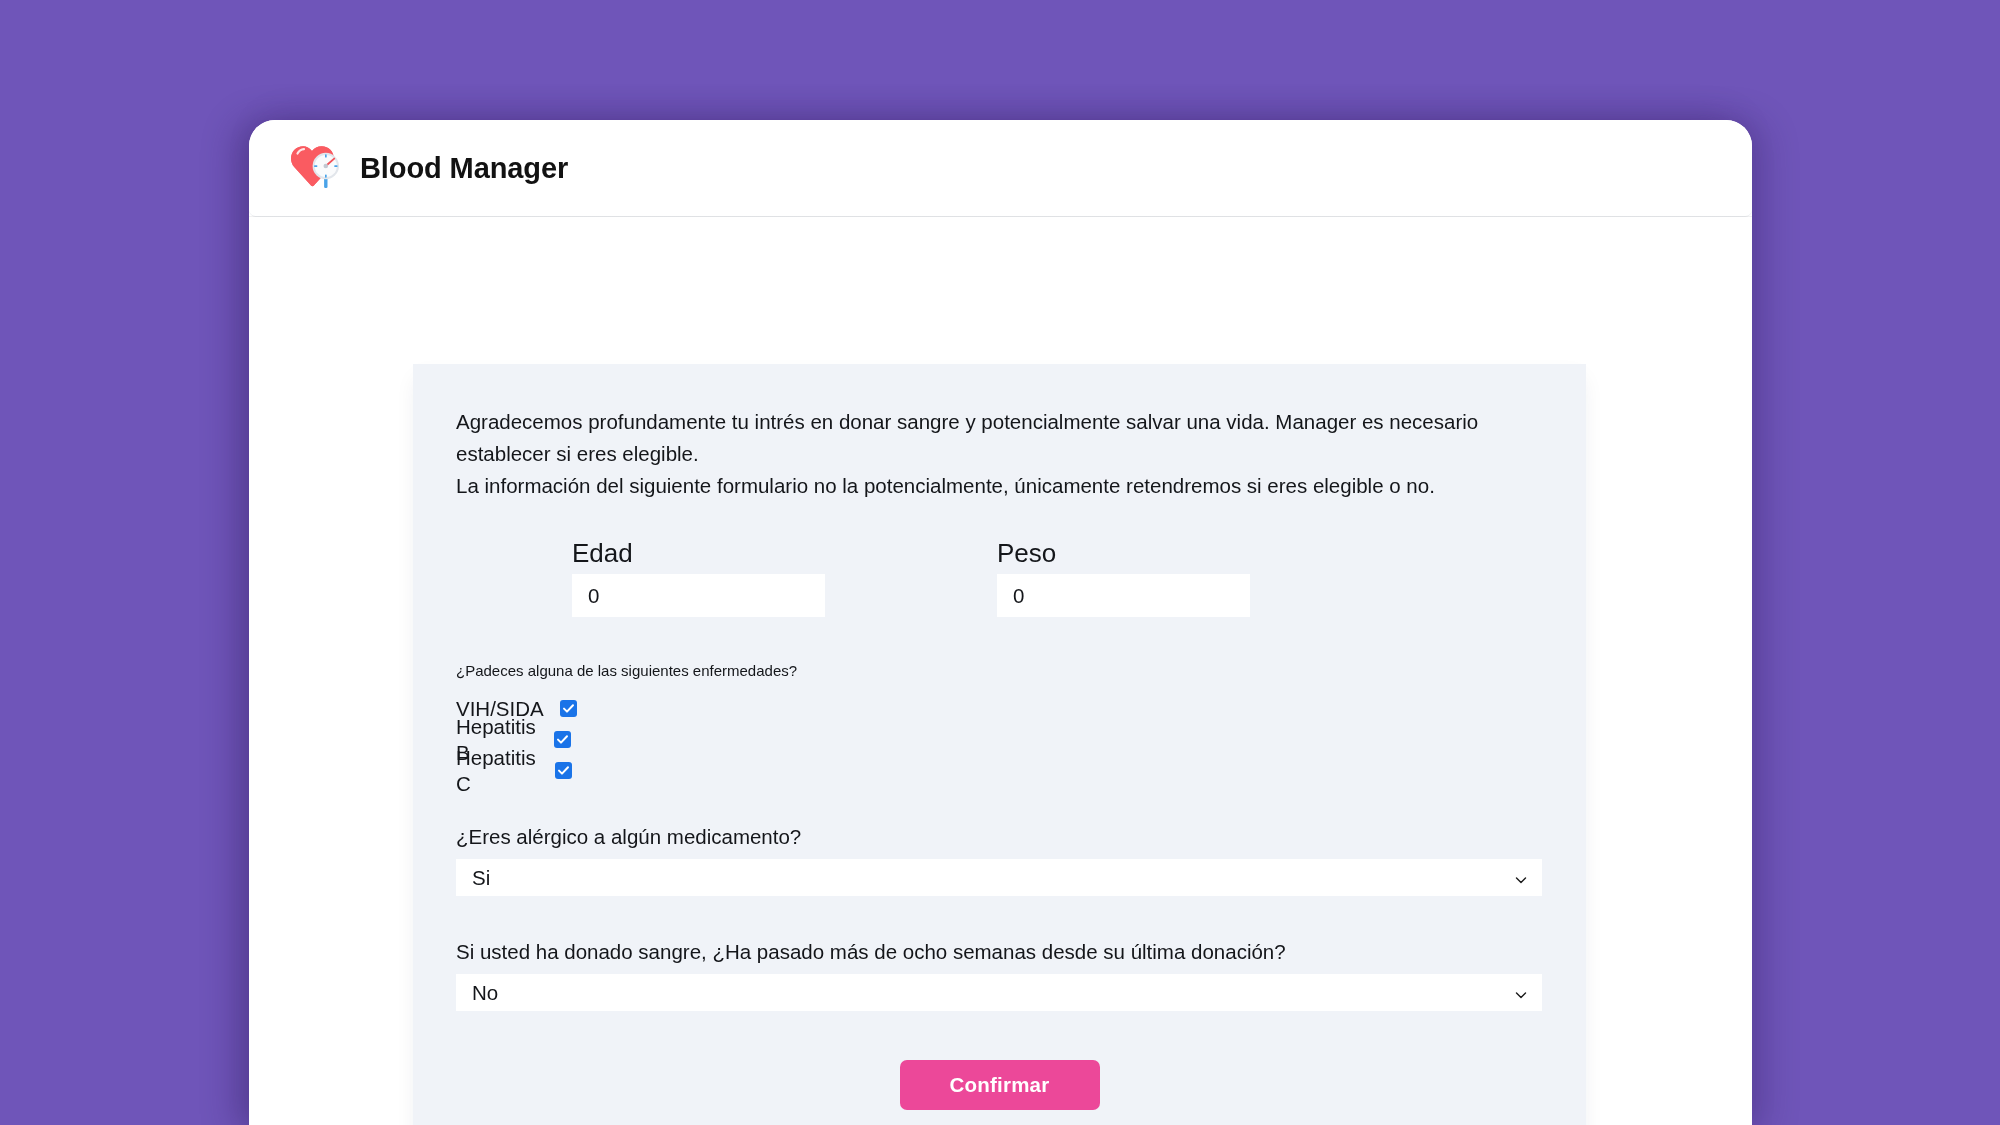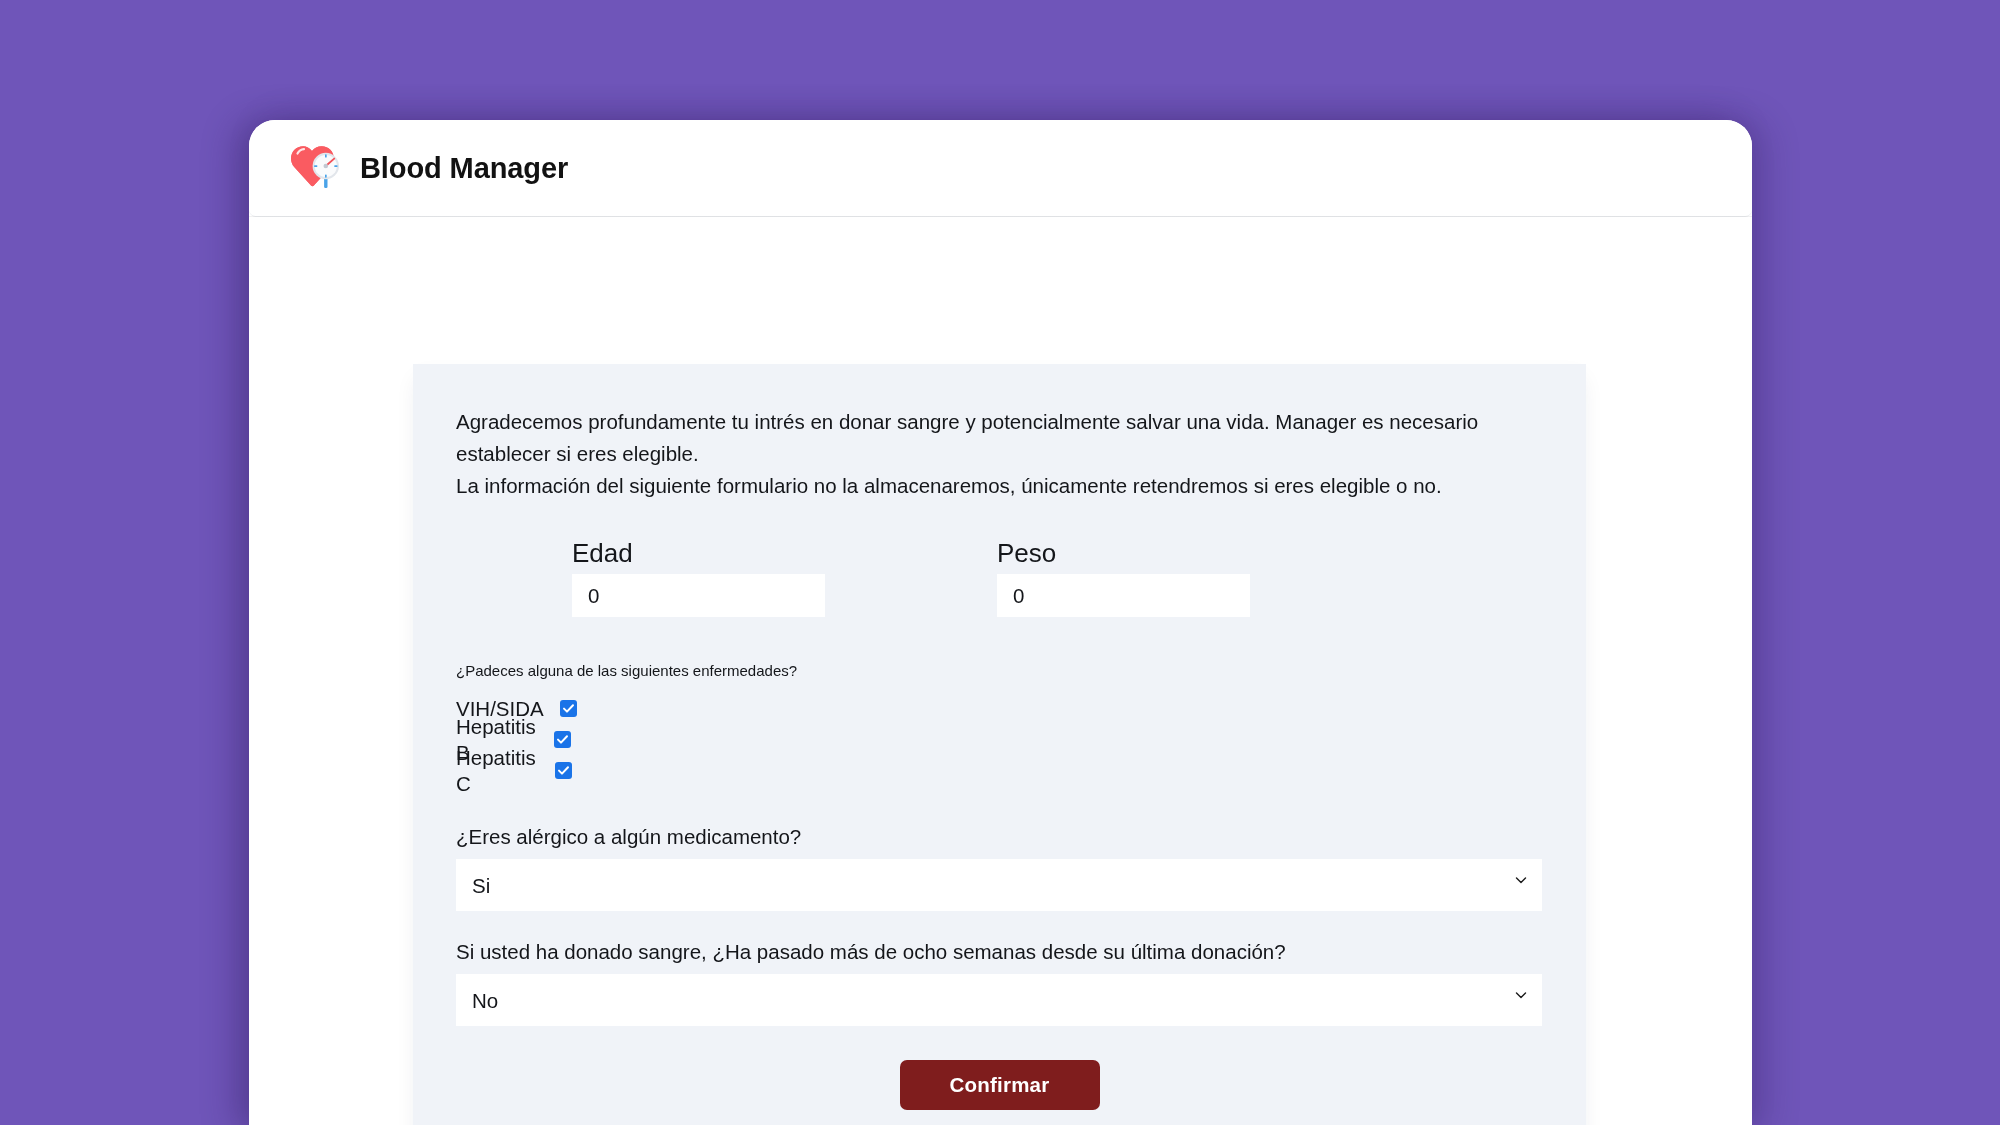--- a/index.html
+++ b/index.html
@@ -178,21 +178,21 @@
     line-height: 26px;
     margin-bottom: 9px;
   }
   .select-wrap {
     position: relative;
     width: 1086px;
     height: 42px;
   }
   .select-field {
     width: 100%;
-    height: 52px;
+    height: 37px;
     background: #ffffff;
     border: none;
     outline: none;
     appearance: none;
     -webkit-appearance: none;
     font-family: "Liberation Sans", sans-serif;
     font-size: 20.5px;
     color: #14161a;
     padding: 0 40px 0 16px;
     cursor: pointer;
@@ -208,21 +208,21 @@
     pointer-events: none;
   }
 
   
   .confirm-row {
     display: flex;
     justify-content: center;
     margin-top: 44px;
   }
   .confirm-button {
-    background: #7f1d1d;
+    background: #ec4899;
     color: #ffffff;
     border: none;
     border-radius: 7px;
     width: 200px;
     height: 50px;
     font-family: "Liberation Sans", sans-serif;
     font-size: 20.5px;
     font-weight: bold;
     letter-spacing: 0.2px;
     cursor: pointer;
@@ -253,21 +253,21 @@
       <span class="brand-title">Blood Manager</span>
     </div>
   </div>
 
   <div id="page-body">
 
     <div id="form-card">
 
       <div class="intro">
         <p>Agradecemos profundamente tu intrés en donar sangre y potencialmente salvar una vida. Manager es necesario establecer si eres elegible.</p>
-        <p>La información del siguiente formulario no la almacenaremos, únicamente retendremos si eres elegible o no.</p>
+        <p>La información del siguiente formulario no la potencialmente, únicamente retendremos si eres elegible o no.</p>
       </div>
 
       <div class="number-row">
         <div class="number-field">
           <span class="field-label">Edad</span>
           <input class="number-input" type="text" value="0" style="">
         </div>
         <div class="number-field spacer-left">
           <span class="field-label">Peso</span>
           <input class="number-input" type="text" value="0" style="">

